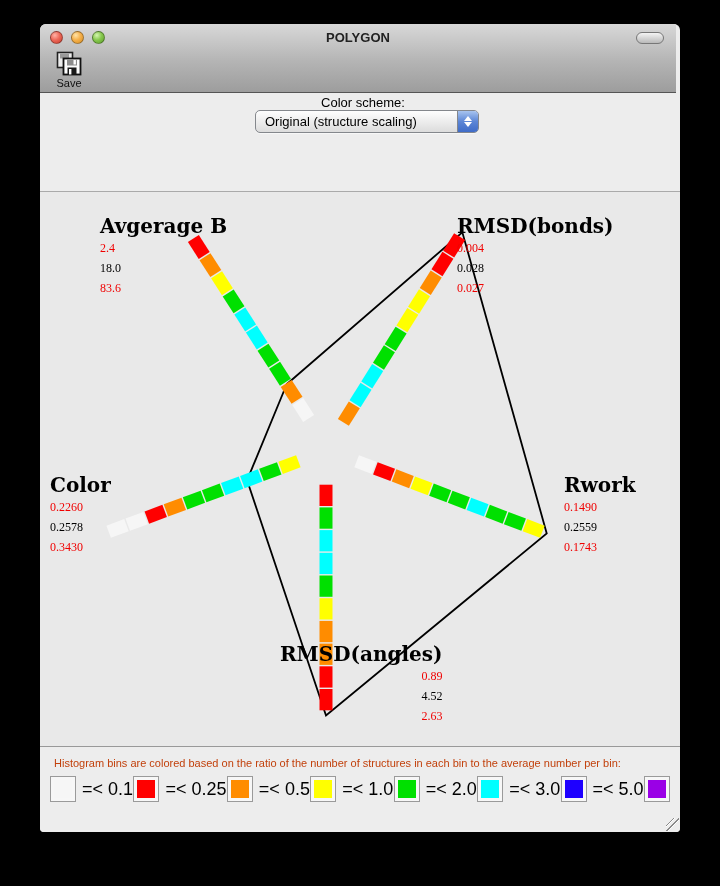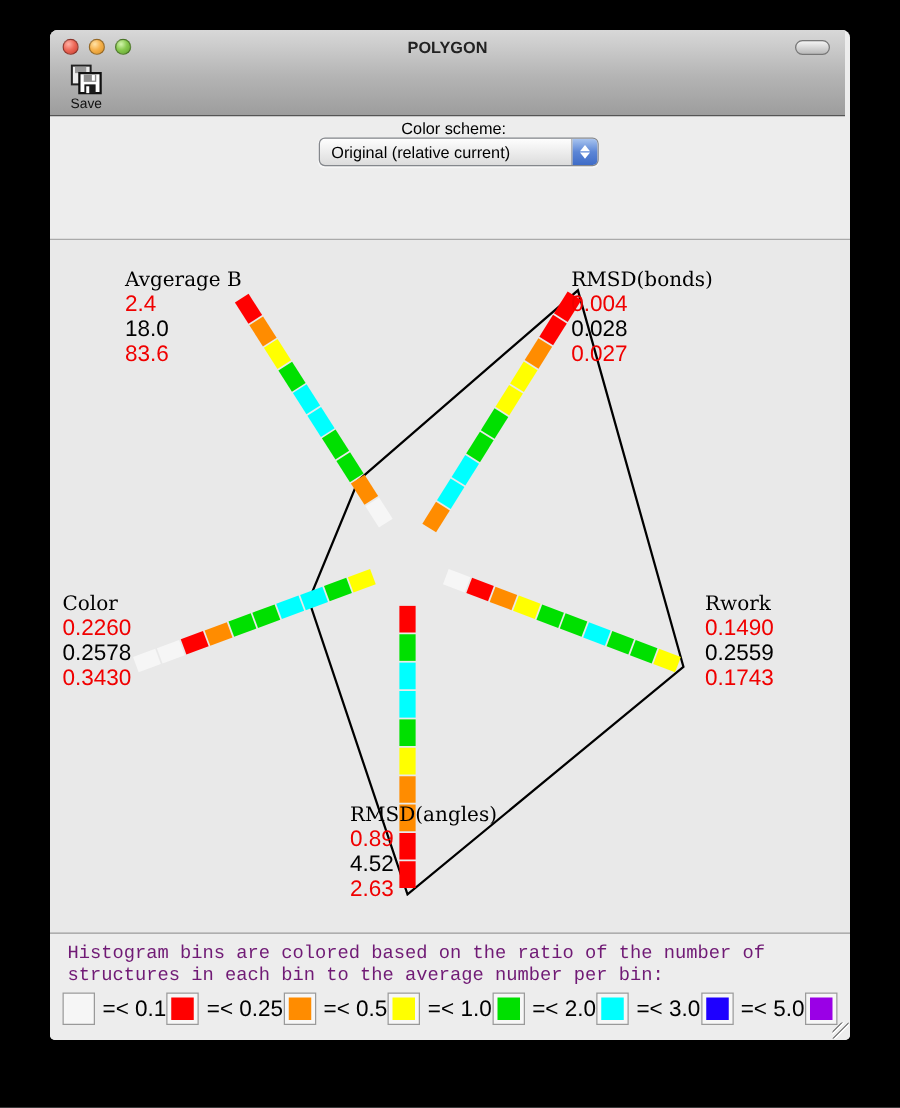--- a/index.html
+++ b/index.html
@@ -53,34 +53,34 @@
   }
   .arr-up   { width:0;height:0;border-left:4px solid transparent;border-right:4px solid transparent;border-bottom:5px solid #fff; }
   .arr-down { width:0;height:0;border-left:4px solid transparent;border-right:4px solid transparent;border-top:5px solid #fff; }
   
   #plot-panel {
     position:absolute; left:0; top:167px; width:640px; height:555px;
     background:#e9e9e9; border-top:1px solid #aaa;
   }
   #plot-svg { position:absolute; left:0; top:0; }
   .axis-block { position:absolute; }
-  .ab-title { font-family:"DejaVu Serif","Liberation Serif",serif; font-weight:normal; font-size:16px; color:#000; }
-  .ab-val { font-family:Liberation Sans, sans-serif; font-size:18px; line-height:20px; color:#000; }
+  .ab-title { font-family:"DejaVu Serif","Liberation Serif",serif; font-weight:bold; font-size:20px; color:#000; }
+  .ab-val { font-family:Liberation Serif, serif; font-size:12px; line-height:20px; color:#000; }
   .ab-val.red { color:#f00000; }
   .ab0 { left:60px;  top:22px; }
   .ab1 { left:417px; top:22px; }
   .ab2 { left:524px; top:281px; }
-  .ab3 { left:240px; top:450px; }
+  .ab3 { left:240px; top:450px;text-align:right; }
   .ab4 { left:10px;  top:281px; }
   
   #legend-panel {
     position:absolute; left:0; top:722px; width:640px; height:86px;
     background:#ededed; border-top:1px solid #999;
   }
-  #legend-text { padding:7px 14px 0 14px; font-size:15px; line-height:18px; color:#701a75;font-family:Liberation Mono, monospace; }
+  #legend-text { padding:7px 14px 0 14px; font-size:11px; line-height:18px; color:#c2410c; }
   #legend-row { display:flex; align-items:center; justify-content:space-between; padding:4px 10px 0 10px; }
   .legend-item { display:flex; align-items:center; }
   .swatch-box {
     width:26px; height:26px; background:#f7f7f7; border:1px solid #9a9a9a;
     display:flex; align-items:center; justify-content:center;
   }
   .swatch-color { width:18px; height:18px; }
   .bin-label { font-size:18px; color:#000; margin-left:6px; white-space:nowrap; }
   
   #resize-grip {
@@ -117,21 +117,21 @@
       </span>
       <span class="save-label">Save</span>
     </div>
   </div>
 
   <div id="description">This graph shows histograms of the distribution of selected statistics across 1588 PDB entries of similar resolution, with the range specified by numbers printed in red.  Statistics for the current structure are printed in black; the black line shows where these values fall in the distribution.</div>
 
   <div id="scheme-row">
     <span class="scheme-label">Color scheme:</span>
     <div id="scheme-popup">
-      <span class="popup-text">Original (relative current)</span>
+      <span class="popup-text">Original (structure scaling)</span>
       <span class="popup-cap">
         <span class="arr-up"></span>
           <span class="arr-down"></span>
       </span>
     </div>
   </div>
 
   <div id="plot-panel">
     <svg id="plot-svg" width="640" height="555">
         <polygon points="246.71428571428572,192.22660098522167 422.34000000000003,40.25999999999999 506.74,341.42 286,523.54 207.08717948717955,288.2974358974359" fill="none" stroke="#000000" stroke-width="1.8"></polygon>

